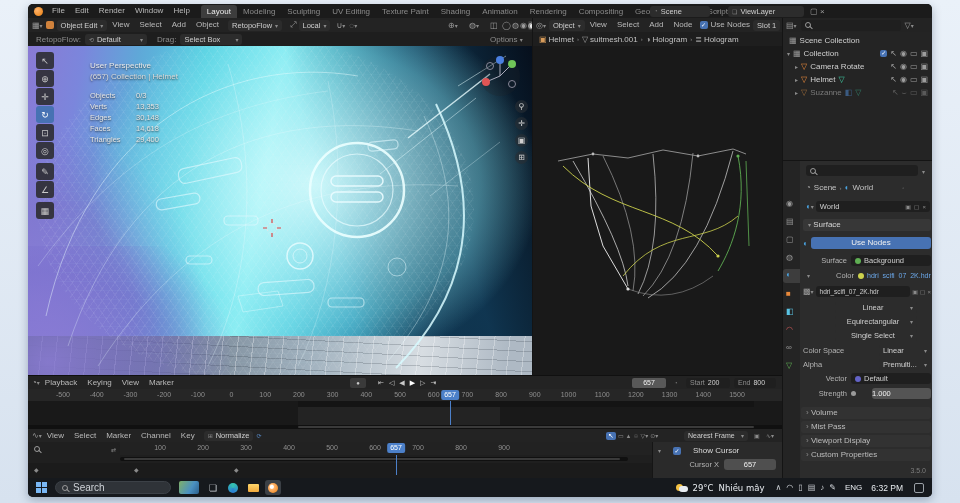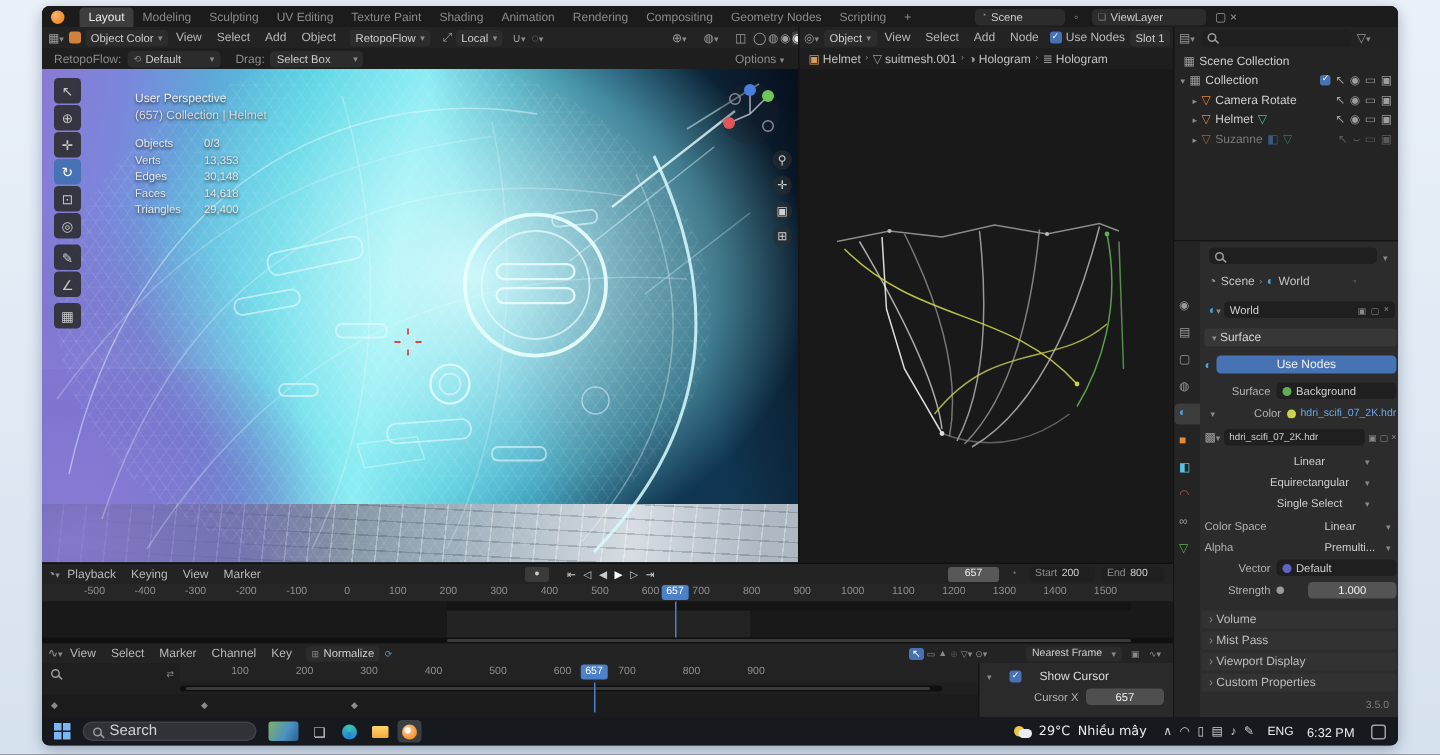--- a/index.html
+++ b/index.html
@@ -52,20 +52,27 @@
   .vn{font-family:"DejaVu Sans",sans-serif}
 </style>
 </head>
 <body>
 
 <div class="screen" data-name="desktop">
 <div class="win" data-name="blender-window">
 
   <div class="r fx" style="left:0;top:0;width:904px;height:14px;background:#1b1b1b" data-name="topbar">
     <span style="width:9px;height:9px;border-radius:50%;background:radial-gradient(circle at 35% 35%,#ffb36b,#e87d0d);margin:0 4px 0 6px;flex:none" data-name="blender-logo-icon"></span>
+    <span class="fx" data-name="topbar-menus">
+          <span class="menu" data-name="menu-file">File</span>
+          <span class="menu" data-name="menu-edit">Edit</span>
+          <span class="menu" data-name="menu-render">Render</span>
+          <span class="menu" data-name="menu-window">Window</span>
+          <span class="menu" data-name="menu-help">Help</span>
+        </span>
     <span class="fx" style="margin-left:6px" data-name="workspace-tabs">
           <span class="ws-tab active" data-name="workspace-tab-layout">Layout</span>
           <span class="ws-tab" data-name="workspace-tab-modeling">Modeling</span>
           <span class="ws-tab" data-name="workspace-tab-sculpting">Sculpting</span>
           <span class="ws-tab" data-name="workspace-tab-uv-editing">UV Editing</span>
           <span class="ws-tab" data-name="workspace-tab-texture-paint">Texture Paint</span>
           <span class="ws-tab" data-name="workspace-tab-shading">Shading</span>
           <span class="ws-tab" data-name="workspace-tab-animation">Animation</span>
           <span class="ws-tab" data-name="workspace-tab-rendering">Rendering</span>
           <span class="ws-tab" data-name="workspace-tab-compositing">Compositing</span>
@@ -83,21 +90,21 @@
           <span>ViewLayer</span>
         </span>
     <span class="icon8" style="position:absolute;left:782px" data-name="copy-icon">▢</span>
     <span class="icon8" style="position:absolute;left:792px" data-name="close-icon">×</span>
   </div>
 
   <div class="r fx" style="left:0;top:14px;width:504px;height:14px;background:#232323" data-name="viewport-header">
     <span class="icon8" style="margin-left:4px" data-name="editor-type-icon">▦<span class="cv">▾</span></span>
     <span style="width:8px;height:8px;background:#d0823c;border-radius:2px;margin:0 3px" data-name="object-mode-icon"></span>
     <span class="dd" data-name="mode-dropdown">
-          <span>Object Color</span>
+          <span>Object Edit</span>
           <span class="cv">▾</span>
         </span>
     <span class="fx" data-name="viewport-menus">
           <span class="menu" data-name="viewport-menu-view">View</span>
           <span class="menu" data-name="viewport-menu-select">Select</span>
           <span class="menu" data-name="viewport-menu-add">Add</span>
           <span class="menu" data-name="viewport-menu-object">Object</span>
         </span>
     <span class="dd" style="margin-left:4px" data-name="retopoflow-menu">
           <span>RetopoFlow</span>
@@ -461,21 +468,21 @@
     <div class="fx" style="position:absolute;left:20px;top:212px;width:128px" data-name="vector-row">
       <span class="plabel" style="width:44px" data-name="vector-label">Vector</span>
       <span class="fld" style="flex:1;margin-left:4px" data-name="vector-value-field">
             <span class="sock" style="background:#6363c7" data-name="vector-socket-icon"></span>
             <span>Default</span>
           </span>
     </div>
     <div class="fx" style="position:absolute;left:20px;top:227px;width:128px" data-name="strength-row">
       <span class="plabel" style="width:44px" data-name="strength-label">Strength</span>
       <span class="sock" style="background:#9a9a9a;margin-left:4px;width:5px;height:5px" data-name="value-socket-icon"></span>
-      <span style="flex:1;margin-left:16px;background:#545454;border-radius:3px;color:#f0f0f0;font-size:7.5px;line-height:11px;text-align:center" data-name="strength-slider">1.000</span>
+      <span style="flex:1;margin-left:16px;background:#545454;border-radius:3px;color:#f0f0f0;font-size:7.5px;line-height:11px;" data-name="strength-slider">1.000</span>
     </div>
 
     <div class="cpanel-wrap" style="position:absolute;left:18px;top:246px;width:130px" data-name="collapsed-panels">
           <span class="" data-name="collapsed-panel-volume">Volume</span>
           <span class="" data-name="collapsed-panel-mist-pass">Mist Pass</span>
           <span class="" data-name="collapsed-panel-viewport-display">Viewport Display</span>
           <span class="" data-name="collapsed-panel-custom-properties">Custom Properties</span>
         </div>
 
     <div style="position:absolute;right:6px;bottom:4px;font-size:7px;color:#7d7d7d" data-name="blender-version">3.5.0</div>

